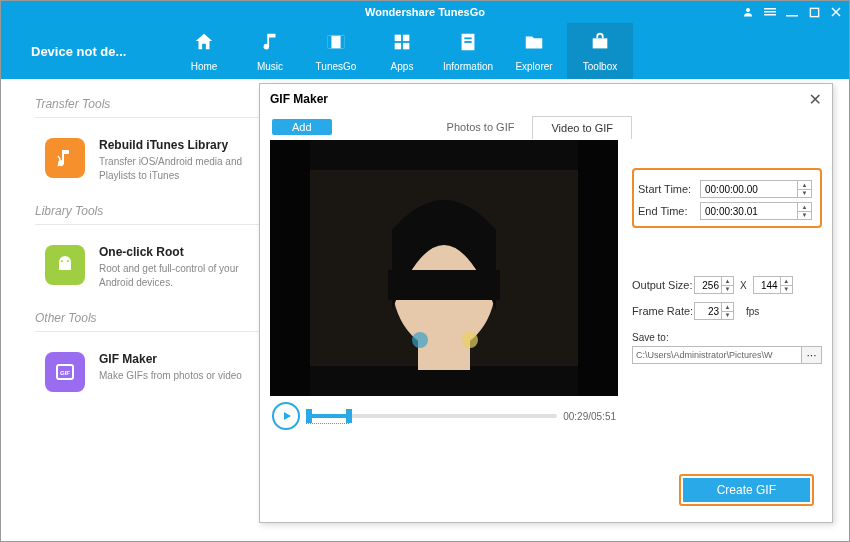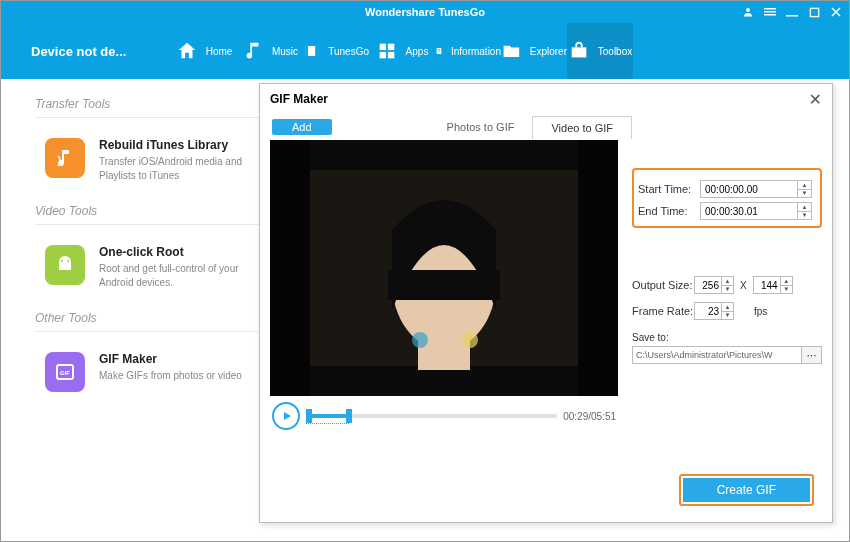--- a/index.html
+++ b/index.html
@@ -7,21 +7,21 @@
 
   
   .titlebar { height: 22px; background: #0aa2e2; color: #fff; display: flex; align-items: center; justify-content: center; position: relative; font-size: 11px; font-weight: bold; }
   .titlebar .ctrls { position: absolute; right: 6px; top: 0; height: 22px; display: flex; align-items: center; gap: 8px; }
   .titlebar .ctrls span { width: 14px; display: inline-flex; justify-content: center; cursor: pointer; }
 
   
   .header { height: 56px; background: #0aa2e2; display: flex; align-items: center; }
   .header .device { width: 170px; color: #fff; font-size: 13px; padding-left: 30px; font-weight: bold; }
   .header .tabs { display: flex; height: 56px; }
-  .header .tab { width: 66px; display: flex; flex-direction: row; align-items: center; justify-content: center; gap: 8px; color: #fff; font-size: 10px; cursor: pointer; }
+  .header .tab { width: 66px; display: flex; flex-direction: column; align-items: center; justify-content: center; gap: 8px; color: #fff; font-size: 10px; cursor: pointer; }
   .header .tab.active { background: #0d8fc7; }
   .header .tab svg { width: 22px; height: 22px; fill: #fff; }
 
   
   .main { display: flex; height: calc(100% - 78px); }
   .sidebar { width: 268px; padding: 18px 10px 18px 34px; }
   .sidebar h4 { font-size: 12px; font-style: italic; color: #999; font-weight: normal; margin-bottom: 8px; border-bottom: 1px solid #e8e8e8; padding-bottom: 6px; }
   .tool-item { display: flex; gap: 14px; padding: 12px 0 22px 10px; cursor: pointer; }
   .tool-item .ico { width: 40px; height: 40px; border-radius: 8px; display: flex; align-items: center; justify-content: center; flex-shrink: 0; }
   .tool-item .ico svg { width: 24px; height: 24px; fill: #fff; }
@@ -180,21 +180,21 @@
             <path d="M9 4v10.3A3 3 0 1 0 11 17V8h5V4z"></path>
             <path d="M5 10a7 7 0 0 1 0 10" fill="none" stroke="#fff" stroke-width="1.6"></path>
           </svg>
       </div>
       <div class="txt">
         <div class="t">Rebuild iTunes Library</div>
         <div class="d">Transfer iOS/Android media and Playlists to iTunes</div>
       </div>
     </div>
 
-    <h4>Video Tools</h4>
+    <h4>Library Tools</h4>
     <div class="tool-item">
       <div class="ico" style="background:#a0ce43">
         <svg viewBox="0 0 24 24">
             <path d="M6 9a6 6 0 0 1 12 0v8H6z"></path>
             <circle cx="9" cy="8" r="1" fill="#a0ce43"></circle>
             <circle cx="15" cy="8" r="1" fill="#a0ce43"></circle>
           </svg>
       </div>
       <div class="txt">
         <div class="t">One-click Root</div>
@@ -309,21 +309,21 @@
         </div>
         <div class="row" style="margin-top:8px">
           <span class="lbl">Frame Rate:</span>
           <div class="mini-input">
             <input value="23" style="">
             <div class="stepper">
                 <span>▲</span>
                 <span>▼</span>
               </div>
           </div>
-          <span style="margin-left:20px" class="small">fps</span>
+          <span style="margin-left:12px" class="small">fps</span>
         </div>
         <div class="save-row">
           <div class="small">Save to:</div>
           <div class="save-path">
             <input value="C:\Users\Administrator\Pictures\W" style="">
             <button>···</button>
           </div>
         </div>
       </div>
     </div>

